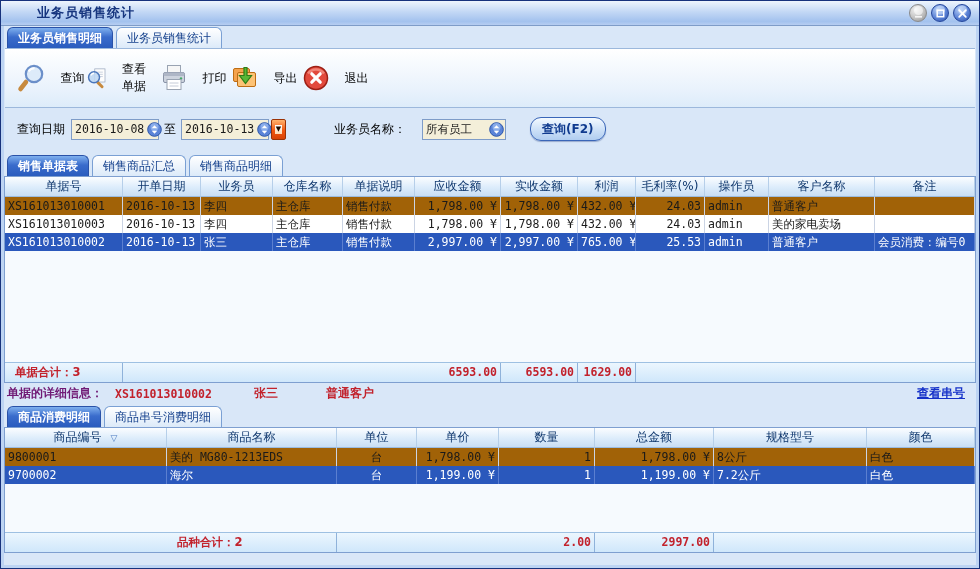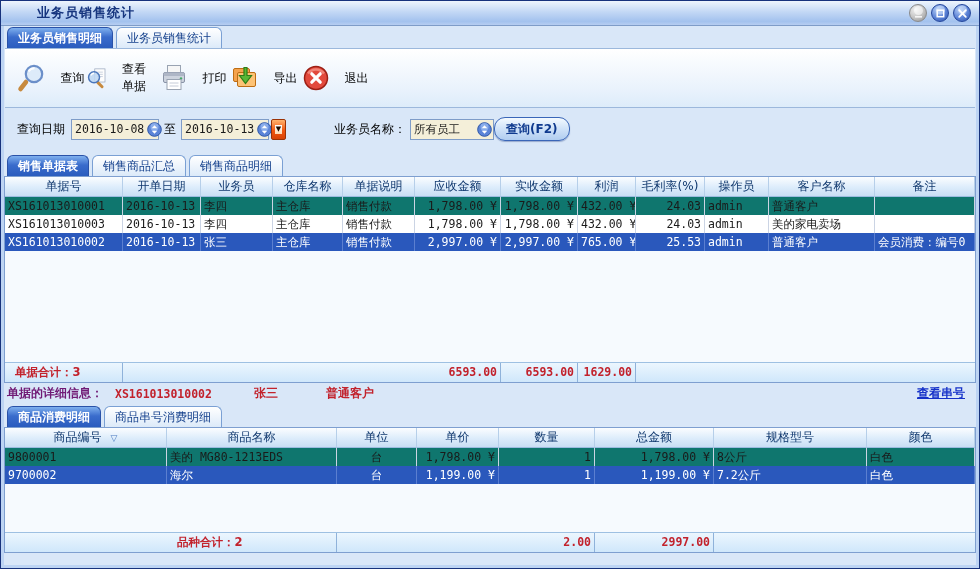--- a/index.html
+++ b/index.html
@@ -40,42 +40,42 @@
   .flabel{margin-right:6px;white-space:nowrap;}
   .inputbox{height:21px;box-sizing:border-box;background:#f4efd9;border:1px solid #7e9cc8;display:flex;align-items:center;justify-content:space-between;}
   .inputbox .val{padding:0 3px;font-family:"DejaVu Sans Mono","Liberation Mono",monospace;font-size:11.5px;color:#1a1a1a;white-space:nowrap;}
   .date-w{width:88px;}
   .sel-w{width:84px;}
   .spin{width:15px;height:15px;margin-right:1px;flex:none;}
   .tolbl{margin:0 5px;}
   .redbtn{width:15px;height:21px;box-sizing:border-box;margin-left:2px;border:1px solid #9a3205;border-radius:2px;
     background:linear-gradient(180deg,#ffb36e,#f2560f 55%,#d84205);display:flex;align-items:center;justify-content:center;}
   .redbtn .tri{font-size:7px;line-height:9px;color:#1a0a00;background:linear-gradient(#ffffff,#ffd9b0);padding:0 1px;}
-  .sp-lbl{margin-left:48px;margin-right:4px;}
-  .querybtn{height:22px;padding:0 11px;border-radius:11px;border:1px solid #3a66b8;
+  .sp-lbl{margin-left:48px;margin-right:16px;}
+  .querybtn{margin-left:24px;height:22px;padding:0 11px;border-radius:11px;border:1px solid #3a66b8;
     background:linear-gradient(#f4faff,#cfe2f8 50%,#b0cdf0);color:#0f3a8e;font-weight:bold;font-size:12px;
     display:flex;align-items:center;box-shadow:0 1px 1px rgba(30,60,130,.35);}
 
   
   .table{position:absolute;left:3px;right:3px;border:1px solid #7e9fd0;background:#f6fafe;display:flex;flex-direction:column;overflow:hidden;}
   #table1{top:175px;height:205px;}
   #table2{top:426px;height:124px;}
   .trow{display:grid;}
   .g1 > .trow{grid-template-columns:118px 78px 72px 70px 72px 86px 77px 58px 69px 64px 106px minmax(0,1fr);}
   .g2 > .trow{grid-template-columns:162px 170px 80px 82px 96px 119px 153px minmax(0,1fr);}
   .cell{overflow:hidden;white-space:nowrap;padding:0 3px;box-sizing:border-box;}
   .al{text-align:left}.ar{text-align:right}.ac{text-align:center}
   .thead .trow{height:20px;}
   .thead .cell{line-height:19px;font-size:12px;color:#10386e;
     background:linear-gradient(#fbfdff,#dcecfb 55%,#c9def4);
     border-right:1px solid #b6cfe9;border-bottom:1px solid #9cbce0;}
   .tbody{flex:1;overflow:hidden;}
   .tbody .trow{height:18px;color:#1a1a1a;}
   .tbody .cell{line-height:18px;font-family:"DejaVu Sans Mono","Liberation Mono",monospace;font-size:11.5px;border-right:1px solid #cbd4e4;}
-  .tbody .trow.r0{background:#0f766e;}
+  .tbody .trow.r0{background:#a16207;}
   .tbody .trow.r1{background:#ffffff;}
   .tbody .trow.sel{background:#2a58bc;color:#fff;}
   .tbody .trow.sel .cell{border-right-color:#5b7fd0;}
   .tfoot{margin-top:auto;}
   .tfoot .trow{height:19px;background:linear-gradient(#ecf6fe,#cfe7fb);border-top:1px solid #9ec0e2;}
   .tfoot .cell{line-height:19px;color:#c2222c;font-weight:bold;font-family:"DejaVu Sans Mono","Liberation Mono",monospace;font-size:11.5px;}
   .tfoot .cell:not(:empty){border-right:1px solid #8fb2da;}
   #t1foot .cell:first-child{padding-left:10px;font-family:"DejaVu Sans","Liberation Sans",sans-serif;}
   #t2foot .cell:nth-child(2){padding-left:10px;font-family:"DejaVu Sans","Liberation Sans",sans-serif;}
   .sorticon{color:#4a7ac0;font-size:9px;margin-left:9px;}

